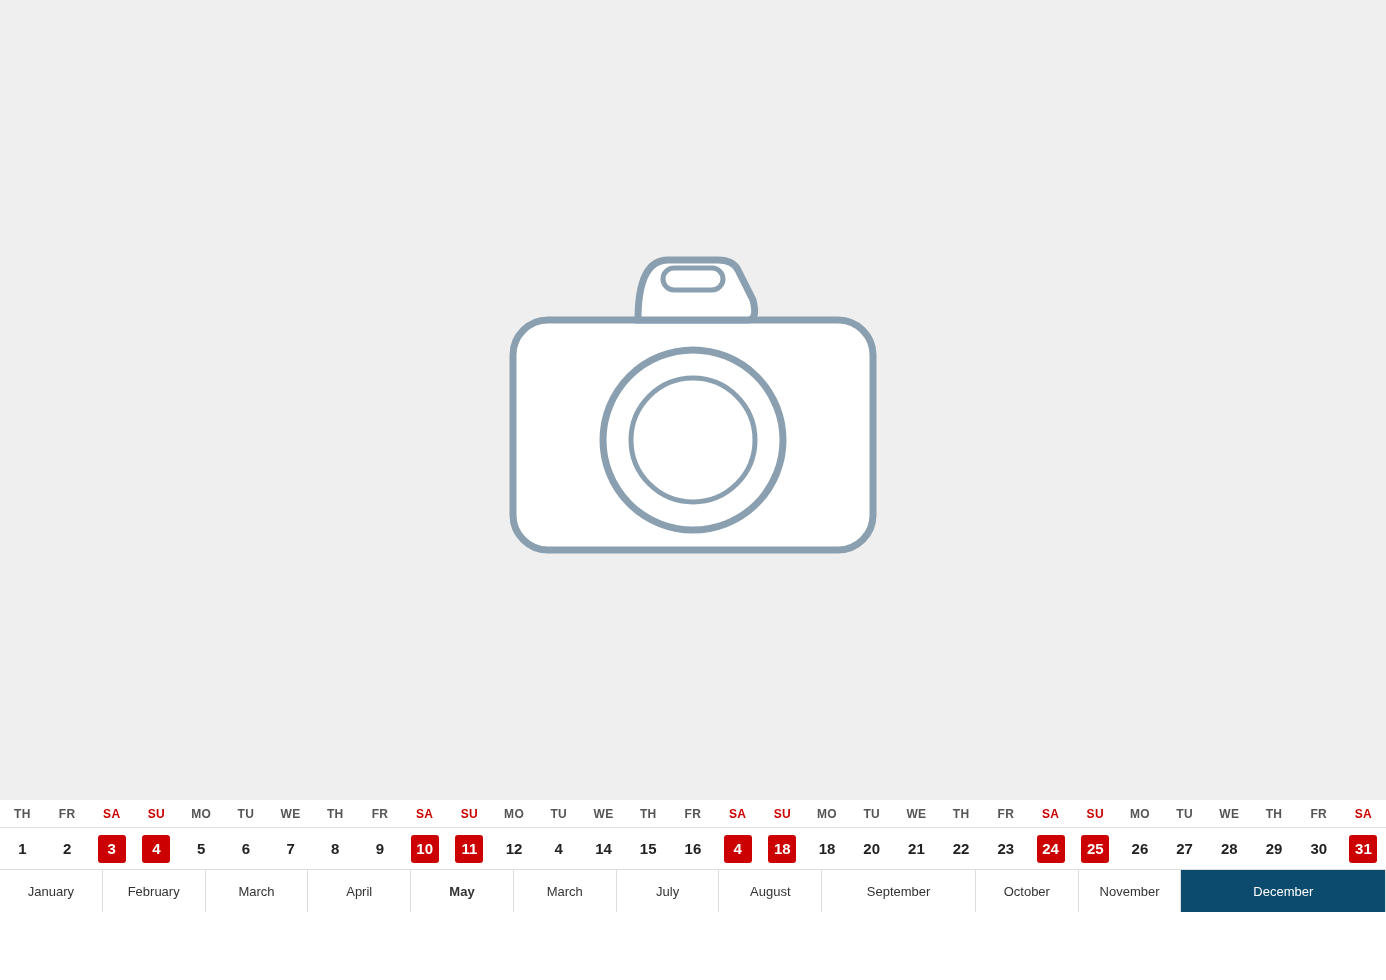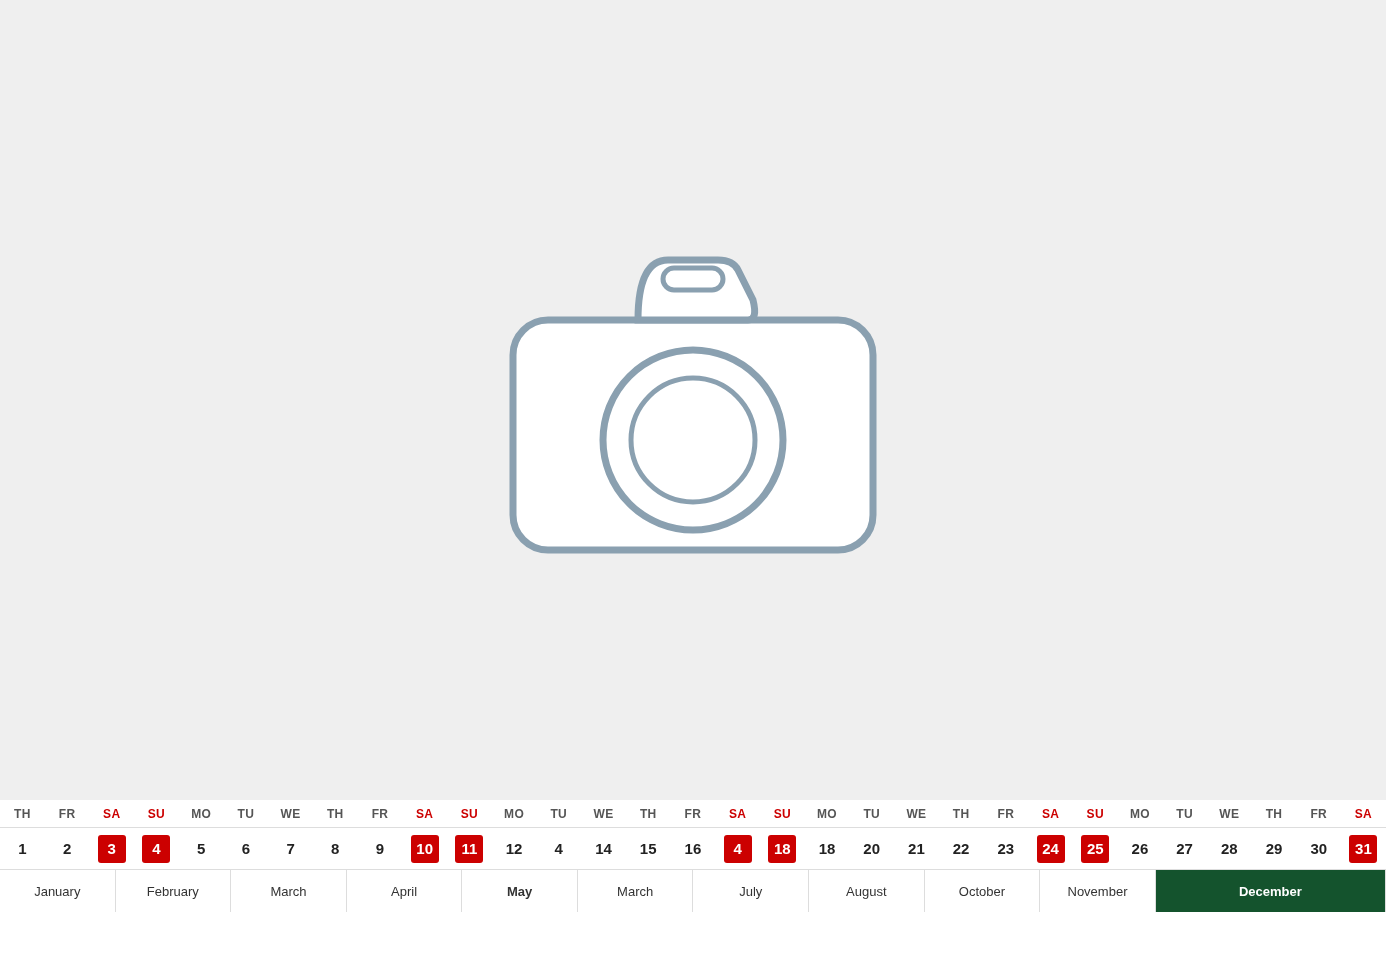--- a/index.html
+++ b/index.html
@@ -104,23 +104,23 @@
     .month-lbl {
       display: flex;
       align-items: center;
       justify-content: center;
       font-size: 13px;
       color: #333;
       border-right: 1px solid #ddd;
     }
 
     .month-lbl.current-month {
-      background: #14532d;
+      background: #0c4a6e;
       color: #fff;
-      font-weight: bold;
+      font-weight: normal;
     }
 
   </style>
 </head>
 <body>
 
 <div class="camera-area">
   <div class="camera-icon-wrapper">
     <svg class="camera-svg" viewBox="0 0 420 340" fill="none" xmlns="http://www.w3.org/2000/svg">
 
@@ -271,17 +271,18 @@
 
   <div class="month-label-row" id="month-row">
       <div class="month-lbl" style="flex: 2 1 0%;">January</div>
       <div class="month-lbl" style="flex: 2 1 0%;">February</div>
       <div class="month-lbl" style="flex: 2 1 0%;">March</div>
       <div class="month-lbl" style="flex: 2 1 0%;">April</div>
       <div class="month-lbl" style="flex: 2 1 0%; font-weight: bold;">May</div>
       <div class="month-lbl" style="flex: 2 1 0%;">March</div>
       <div class="month-lbl" style="flex: 2 1 0%;">July</div>
       <div class="month-lbl" style="flex: 2 1 0%;">August</div>
+      <div class="month-lbl" style="flex: 3 1 0%;">September</div>
       <div class="month-lbl" style="flex: 2 1 0%;">October</div>
       <div class="month-lbl" style="flex: 2 1 0%; text-align: center;">November</div>
       <div class="month-lbl current-month" style="flex: 4 1 0%;">December</div>
     </div>
 </div>
 
 </body></html>

